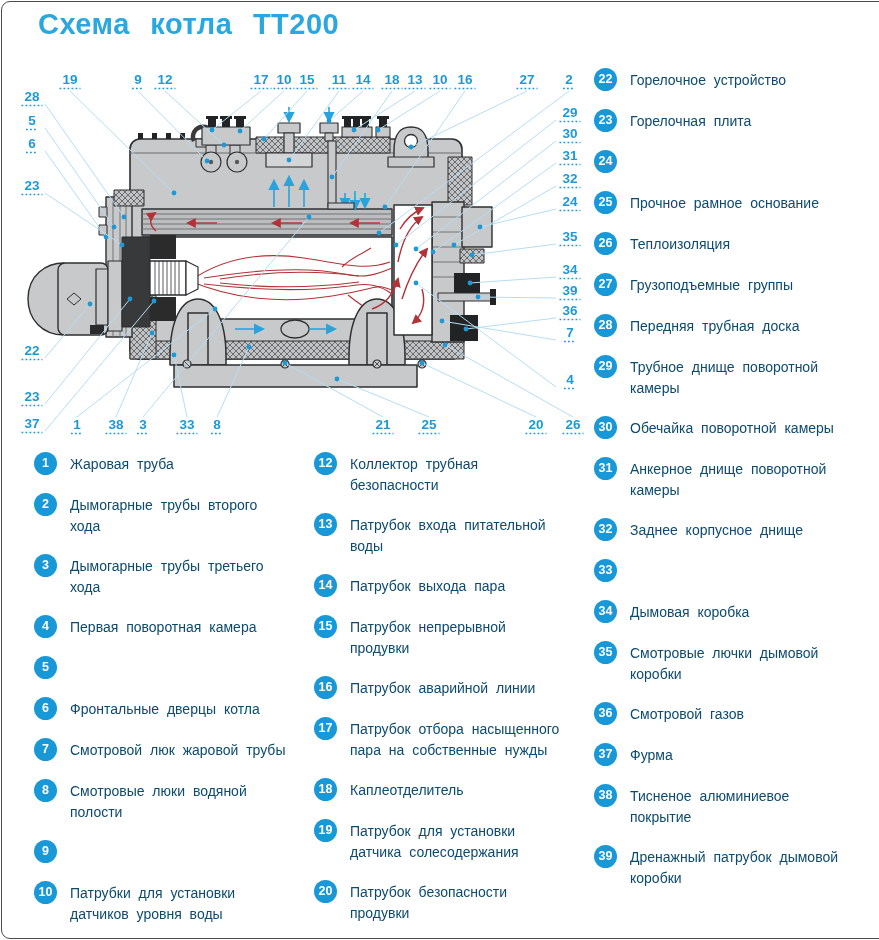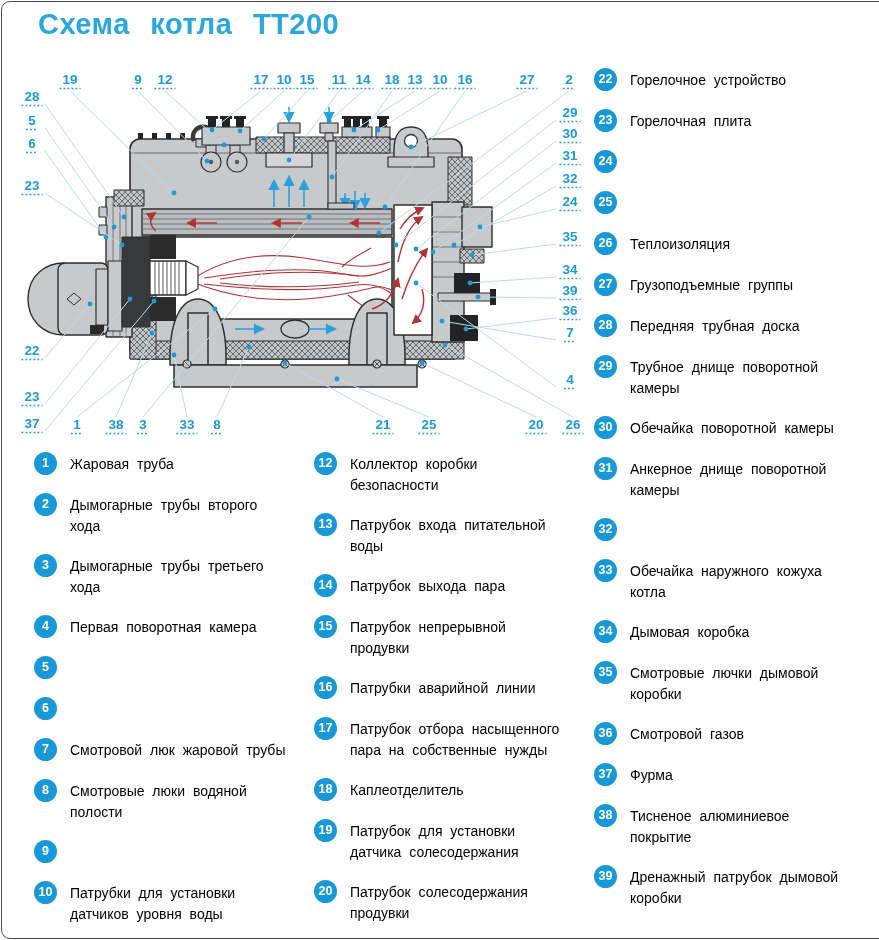--- a/index.html
+++ b/index.html
@@ -7,21 +7,21 @@
   .page{position:absolute;left:1px;top:1px;width:875px;height:936px;border:1.5px solid #4a4b4d;border-radius:9px;background:#fff;padding-left:36px;}
   .title{position:absolute;left:36px;top:6px;font-size:29px;font-weight:bold;color:#2aa7de;letter-spacing:0.5px;word-spacing:12px;white-space:nowrap;}
   svg#diagram{position:absolute;left:0;top:55px;}
   .legend-col{position:absolute;}
   #col0{left:32px;top:452px;width:258px;}
   #col1{left:312px;top:452px;width:256px;}
   #col2{left:592px;top:68px;width:270px;}
   .lg-item{display:flex;align-items:flex-start;margin-bottom:20px;}
   .lg-num{flex:0 0 23px;width:23px;height:23px;border-radius:50%;background:#1898d6;color:#fff;
           font-size:12.5px;font-weight:bold;text-align:center;line-height:23px;margin-top:-2px;}
-  .lg-text{margin-left:13px;font-size:14px;line-height:20.5px;color:#000000;word-spacing:4px;white-space:pre-line;}
+  .lg-text{margin-left:13px;font-size:14px;line-height:20.5px;color:#0c4a6e;word-spacing:4px;white-space:pre-line;}
   .co{font:bold 13.5px "Liberation Sans",sans-serif;fill:#1d9ad6;}
 </style>
 </head>
 <body>
 
 <div class="page">
   <div class="title">Схема котла ТТ200</div>
 
   <svg id="diagram" width="592" height="392" viewBox="0 0 592 392">
     <defs>
@@ -475,20 +475,21 @@
       </div>
       <div class="lg-item">
         <span class="lg-num">4</span>
         <span class="lg-text">Первая поворотная камера</span>
       </div>
       <div class="lg-item">
         <span class="lg-num">5</span>
       </div>
       <div class="lg-item">
         <span class="lg-num">6</span>
+        <span class="lg-text">Фронтальные дверцы котла</span>
       </div>
       <div class="lg-item">
         <span class="lg-num">7</span>
         <span class="lg-text">Смотровой люк жаровой трубы</span>
       </div>
       <div class="lg-item">
         <span class="lg-num">8</span>
         <span class="lg-text">Смотровые люки водяной полости</span>
       </div>
       <div class="lg-item">
@@ -496,56 +497,56 @@
       </div>
       <div class="lg-item">
         <span class="lg-num">10</span>
         <span class="lg-text">Патрубки для установки
 датчиков уровня воды</span>
       </div>
     </div>
   <div class="legend-col" id="col1">
       <div class="lg-item">
         <span class="lg-num">12</span>
-        <span class="lg-text">Коллектор коробки безопасности</span>
+        <span class="lg-text">Коллектор трубная безопасности</span>
       </div>
       <div class="lg-item">
         <span class="lg-num">13</span>
         <span class="lg-text">Патрубок входа питательной
 воды</span>
       </div>
       <div class="lg-item">
         <span class="lg-num">14</span>
         <span class="lg-text">Патрубок выхода пара</span>
       </div>
       <div class="lg-item">
         <span class="lg-num">15</span>
         <span class="lg-text">Патрубок непрерывной продувки</span>
       </div>
       <div class="lg-item">
         <span class="lg-num">16</span>
-        <span class="lg-text">Патрубки аварийной линии</span>
+        <span class="lg-text">Патрубок аварийной линии</span>
       </div>
       <div class="lg-item">
         <span class="lg-num">17</span>
         <span class="lg-text">Патрубок отбора насыщенного
 пара на собственные нужды</span>
       </div>
       <div class="lg-item">
         <span class="lg-num">18</span>
         <span class="lg-text">Каплеотделитель</span>
       </div>
       <div class="lg-item">
         <span class="lg-num">19</span>
         <span class="lg-text">Патрубок для установки
 датчика солесодержания</span>
       </div>
       <div class="lg-item">
         <span class="lg-num">20</span>
-        <span class="lg-text">Патрубок солесодержания
+        <span class="lg-text">Патрубок безопасности
 продувки</span>
       </div>
       <div class="lg-item">
         <span class="lg-num">21</span>
         <span class="lg-text">Дренажный патрубок котла</span>
       </div>
     </div>
   <div class="legend-col" id="col2">
       <div class="lg-item">
         <span class="lg-num">22</span>
@@ -553,20 +554,21 @@
       </div>
       <div class="lg-item">
         <span class="lg-num">23</span>
         <span class="lg-text">Горелочная плита</span>
       </div>
       <div class="lg-item">
         <span class="lg-num">24</span>
       </div>
       <div class="lg-item">
         <span class="lg-num">25</span>
+        <span class="lg-text">Прочное рамное основание</span>
       </div>
       <div class="lg-item">
         <span class="lg-num">26</span>
         <span class="lg-text">Теплоизоляция</span>
       </div>
       <div class="lg-item">
         <span class="lg-num">27</span>
         <span class="lg-text">Грузоподъемные группы</span>
       </div>
       <div class="lg-item">
@@ -582,25 +584,24 @@
         <span class="lg-num">30</span>
         <span class="lg-text">Обечайка поворотной камеры</span>
       </div>
       <div class="lg-item">
         <span class="lg-num">31</span>
         <span class="lg-text">Анкерное днище поворотной
 камеры</span>
       </div>
       <div class="lg-item">
         <span class="lg-num">32</span>
+        <span class="lg-text">Заднее корпусное днище</span>
       </div>
       <div class="lg-item">
         <span class="lg-num">33</span>
-        <span class="lg-text">Обечайка наружного кожуха
-котла</span>
       </div>
       <div class="lg-item">
         <span class="lg-num">34</span>
         <span class="lg-text">Дымовая коробка</span>
       </div>
       <div class="lg-item">
         <span class="lg-num">35</span>
         <span class="lg-text">Смотровые лючки дымовой
 коробки</span>
       </div>

